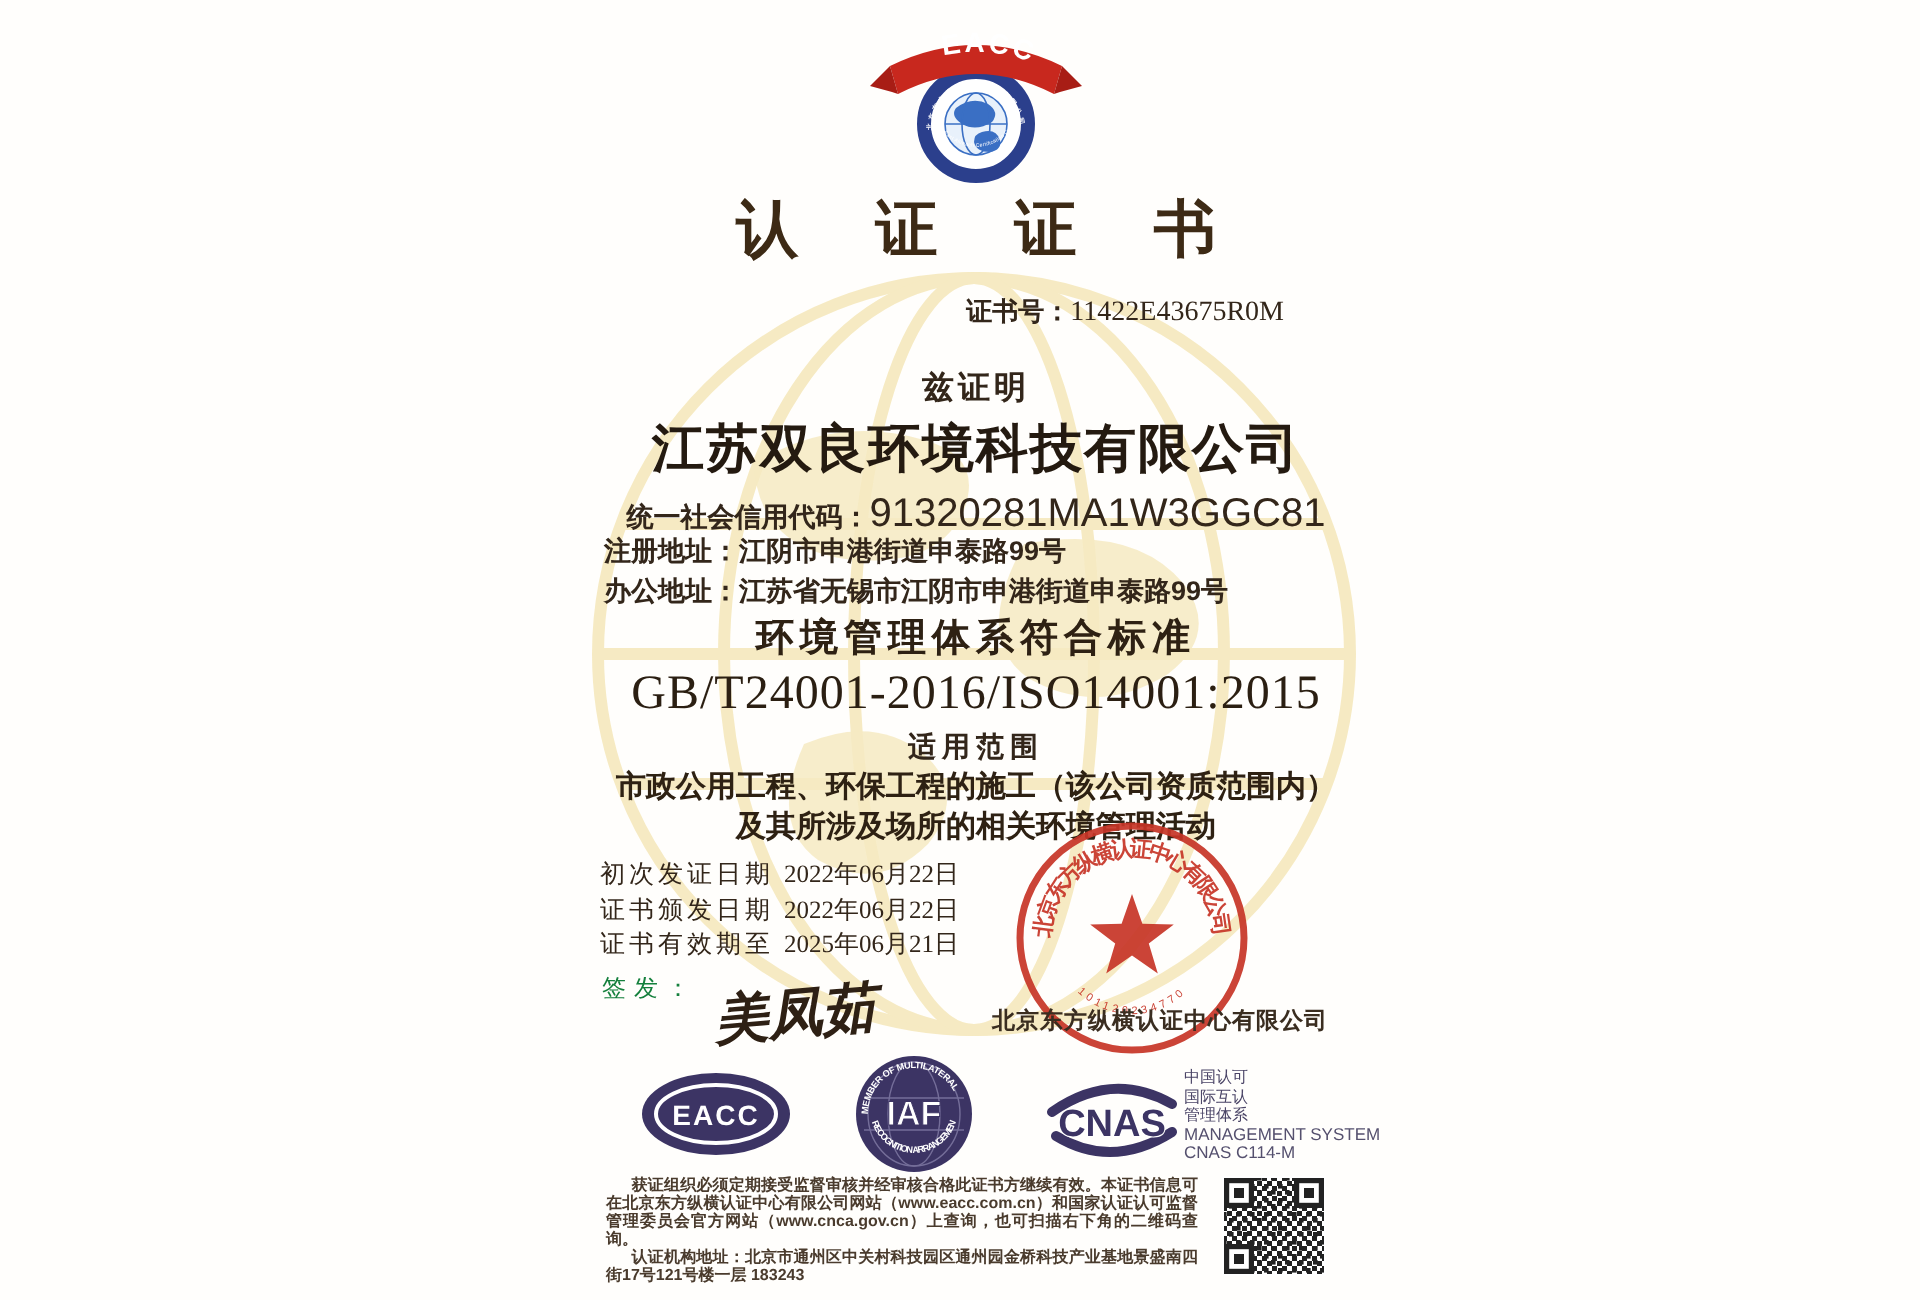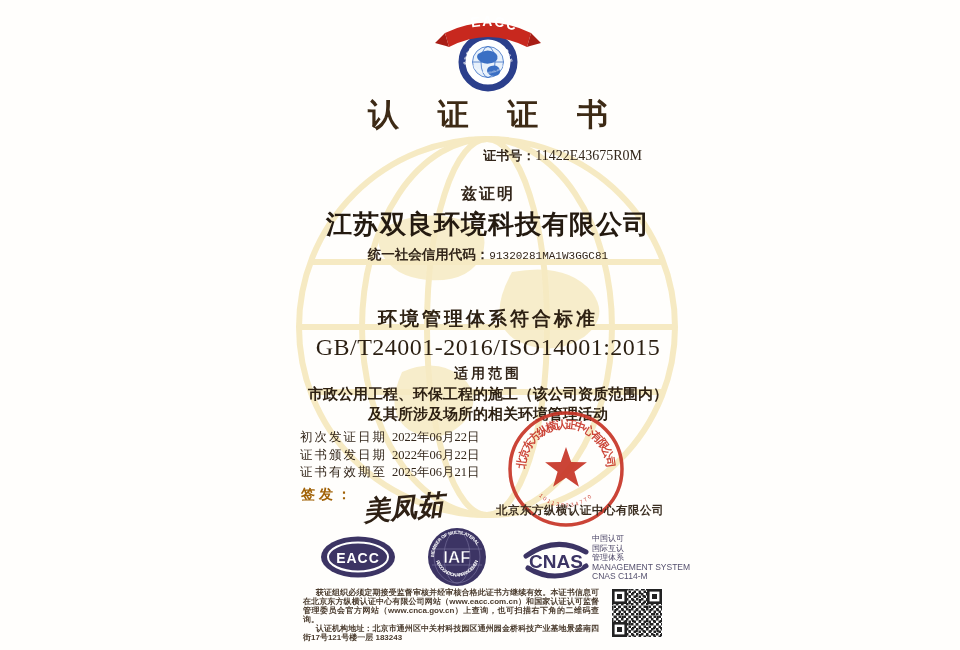--- a/index.html
+++ b/index.html
@@ -23,41 +23,41 @@
   }
   .certno {
     top:147px; right:318px; font-family:"Liberation Serif","DejaVu Serif",serif;
     font-size:14px; color:#33261a; position:absolute;
   }
   .certno b { font-weight:700; font-family:Liberation Mono, monospace; font-size:13px; }
 
   .certify { top:184px; font-size:16px; font-weight:700; color:#33261a; letter-spacing:2px; }
   .company { top:207px; font-size:26px; font-weight:700; color:#241a10; letter-spacing:1px; }
   .credit  { top:246px; font-size:13.5px; font-weight:700; color:#33261a; }
-  .credit .val { font-weight:400; font-family:Liberation Mono, monospace; font-size:11px; }
+  .credit .val { font-weight:400; font-family:Liberation Sans, sans-serif; font-size:20px; }
 
   .addr { top:266px; left:50%; transform:translateX(-50%); width:372px; text-align:left;
           font-size:13.5px; font-weight:700; color:#33261a; line-height:19.5px; }
 
   .system { top:306px; font-size:19px; font-weight:700; color:#2e2113; letter-spacing:3px; }
   .standard { top:334px; font-size:24px; font-family:"Liberation Serif","DejaVu Serif",serif;
               color:#2b1f12; letter-spacing:.5px; }
   .scope-title { top:365px; font-size:14px; font-weight:700; letter-spacing:3px; color:#33261a; }
   .scope { top:384px; font-size:15px; font-weight:700; color:#2e2113; line-height:20px; }
 
   .dates { position:absolute; left:300px; top:429px; font-size:12.5px; color:#33261a; }
   .dates .row { display:flex; line-height:17.5px; }
   .dates .lab { font-weight:400; letter-spacing:2px; width:92px; }
   .dates .val { font-family:"Liberation Serif","DejaVu Serif",serif; }
 
   .seal { left:505px; top:408px; width:122px; height:122px; opacity:.92; }
   .seal-org { left:496px; top:503px; font-size:11.5px; font-weight:700; color:#3a2d20; letter-spacing:.5px; position:absolute; }
 
   .sign { position:absolute; left:301px; top:486px; }
-  .sign .lab { font-size:14px; font-weight:700; letter-spacing:4px; color:#a16207; vertical-align:18px; }
+  .sign .lab { font-size:12px; font-weight:400; letter-spacing:4px; color:#15803d; vertical-align:18px; }
   .sign .name { display:inline-block; font-family:"DejaVu Serif","Liberation Serif",serif;
                 font-style:italic; font-weight:700; font-size:27px; color:#2e2014;
                 transform:rotate(-5deg); margin-left:4px; }
 
   .logo-eacc2 { left:320px; top:536px; }
   .logo-iaf   { left:427px; top:527px; }
   .logo-cnas  { left:523px; top:541px; }
   .cnas-text  { position:absolute; left:592px; top:534px; color:#4a4466; font-size:8px; line-height:9.5px; }
   .cnas-text .en { font-size:8.5px; color:#55506e; }
 
@@ -122,20 +122,24 @@
     </svg>
 
     <div class="abs ctr title">认 证 证 书</div>
 
     <div class="abs ctr certify">兹证明</div>
     <div class="abs ctr company">江苏双良环境科技有限公司</div>
     <div class="abs ctr credit">
       <span>统一社会信用代码：</span><span class="val">91320281MA1W3GGC81</span>
     </div>
 
+    <div class="abs addr">
+      <div><span>注册地址：</span><span>江阴市申港街道申泰路99号</span></div>
+      <div><span>办公地址：</span><span>江苏省无锡市江阴市申港街道申泰路99号</span></div>
+    </div>
 
     <div class="abs ctr system">环境管理体系符合标准</div>
     <div class="abs ctr standard">GB/T24001-2016/ISO14001:2015</div>
     <div class="abs ctr scope-title">适用范围</div>
     <div class="abs ctr scope">
       <div>市政公用工程、环保工程的施工（该公司资质范围内）</div>
       <div>及其所涉及场所的相关环境管理活动</div>
     </div>
   </div>
 

